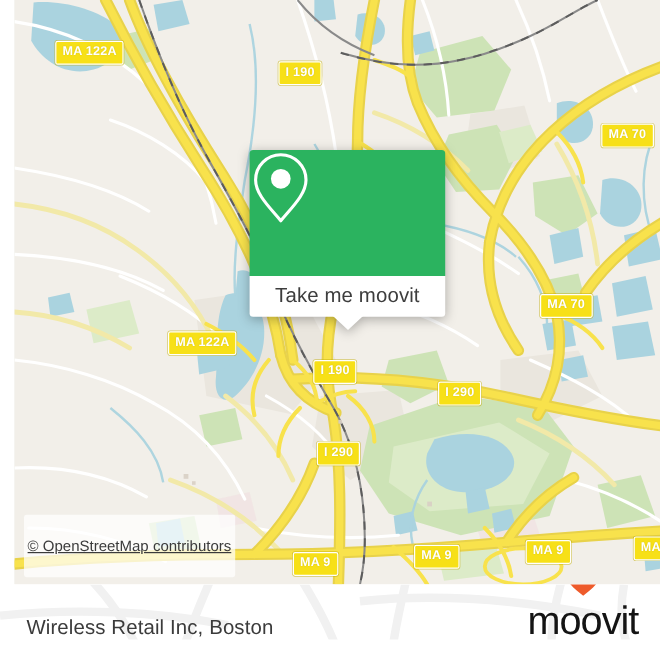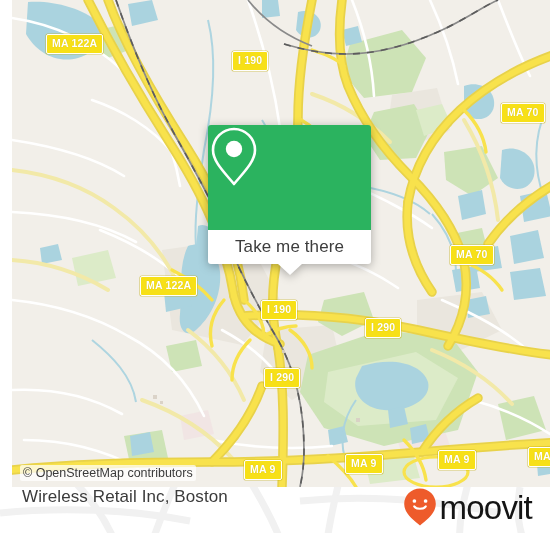--- a/index.html
+++ b/index.html
@@ -34,22 +34,23 @@
     white-space: nowrap;
     text-shadow: 0 0 1px rgba(120,110,0,.35);
     box-shadow: 0 0 0 0.6px rgba(190,170,0,.55);
   }
 
   
   .attribution {
     position: absolute; left: 8px; bottom: 6px;
     font-size: 12.5px; color: #3b3b3b;
     background: rgba(255,255,255,0.72);
-    padding: 1px 3px; border-radius: 2px;
+    padding: 19px 3px; border-radius: 2px;
     white-space: nowrap;
+    text-decoration: underline;
   }
 
   
   .popup {
     position: absolute; left: 196px; top: 125px;
     width: 163px;
     border-radius: 3px;
     filter: drop-shadow(0 2px 5px rgba(0,0,0,0.30));
   }
   .popup-head {
@@ -76,36 +77,36 @@
     border-left: 13px solid transparent;
     border-right: 13px solid transparent;
     border-top: 12px solid #ffffff;
   }
 
   
   .footer {
     position: absolute; left: 0; top: 487px;
     width: 550px; height: 46px;
     background: #ffffff;
-    display: flex; align-items: flex-start; justify-content: space-between;
+    display: flex; align-items: flex-end; justify-content: space-between;
     padding: 0 18px 0 22px;
     overflow: hidden;
   }
   .footer-watermark {
     position: absolute; left: 0; top: 0; width: 550px; height: 63px;
     opacity: 1; pointer-events: none;
   }
   .footer-title {
     position: relative; z-index: 2;
     font-size: 17px; color: #3b3b3b; letter-spacing: 0.1px;
     white-space: nowrap;
   }
   .brand {
     position: relative; z-index: 2;
-    display: flex; align-items: center; gap: 2px;
+    display: flex; align-items: center; gap: 2px; flex-direction: column;
   }
   .brand-word {
     font-size: 33px; line-height: 1;
     color: #141414; letter-spacing: -0.8px;
     font-weight: 500;
   }
 </style>
 </head>
 <body>
 
@@ -324,21 +325,21 @@
     <div class="attribution">© OpenStreetMap contributors</div>
 
     <div class="popup">
       <div class="popup-head">
         <svg class="pin-icon" width="52" height="64" viewBox="0 0 52 64">
           <path d="M26 4 C14.4 4 5 13.4 5 25 C5 37 17 48 26 59 C35 48 47 37 47 25 C47 13.4 37.6 4 26 4 Z" fill="none" stroke="#ffffff" stroke-width="2.6" stroke-linejoin="round"></path>
           <circle cx="26" cy="24" r="8.2" fill="#ffffff"></circle>
         </svg>
       </div>
       <div class="popup-body">
-        <span class="popup-label">Take me there</span>
+        <span class="popup-label">Take me moovit</span>
         <span class="popup-tail"></span>
       </div>
     </div>
   </div>
 
   <div class="footer">
     <svg class="footer-watermark" width="550" height="63" viewBox="0 0 550 63">
       <g stroke="#f1f1f1" stroke-width="7" fill="none">
         <path d="M70 -10 C90 10 108 34 118 63"></path>
         <path d="M178 -10 C168 14 156 40 150 63"></path>

